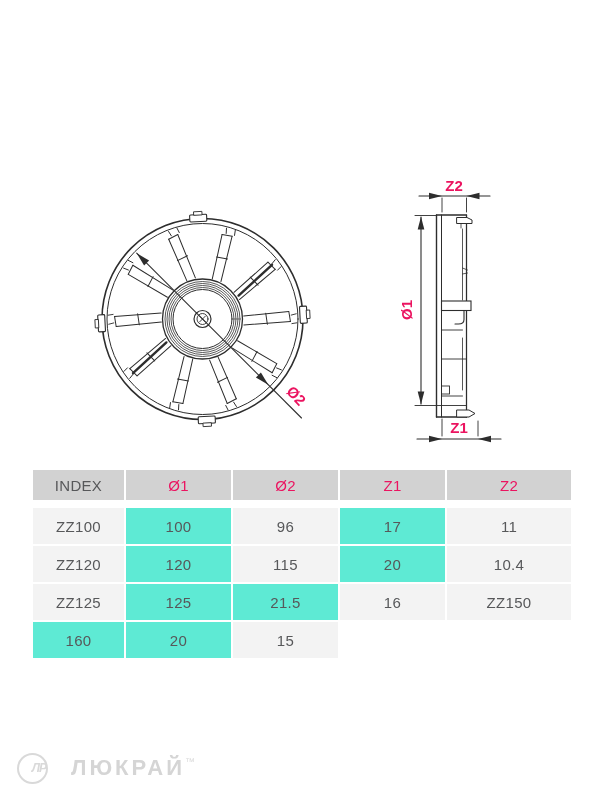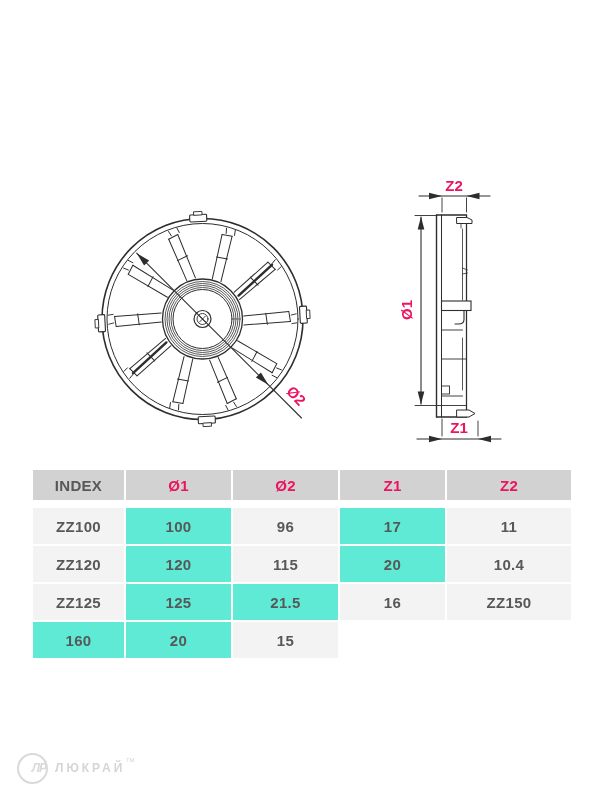--- a/index.html
+++ b/index.html
@@ -18,40 +18,40 @@
   .spec-table{
     position:absolute;left:33px;top:470px;
     display:grid;
     grid-template-columns:91px 105px 105px 105px 124px;
     grid-auto-rows:36px;
     gap:2px;
     background:#ffffff;
   }
   .cell{
     display:flex;align-items:center;justify-content:center;
-    font-size:15px;font-weight:bold;color:#57585a;
+    font-size:15px;font-weight:normal;color:#57585a;
     letter-spacing:.3px;
   }
   .cell.head{height:30px;background:#d2d2d2;}
   .cell.head.pink{color:#eb1460;}
   .col-light{background:#f3f3f3;}
   .col-dark{background:#5eead4;}
   
   .footer-logo{
     position:absolute;left:17px;top:752px;height:32px;
     display:flex;align-items:center;color:#d5d5d5;
   }
   .logo-circle{
     width:27px;height:27px;border:2px solid #d9d9d9;border-radius:50%;
     display:flex;align-items:center;justify-content:flex-end;
     font-size:12px;font-weight:bold;font-style:italic;color:#d9d9d9;
     letter-spacing:-1px;
   }
   .brand-text{
-    margin-left:7px;font-size:12px;font-weight:bold;letter-spacing:3px;
+    margin-left:23px;font-size:22px;font-weight:bold;letter-spacing:3px;
     color:#d5d5d5;
   }
   .brand-mark{
     font-size:10px;color:#dadada;align-self:flex-start;margin-top:4px;
   }
 </style>
 </head>
 <body>
 
 <div class="page">

